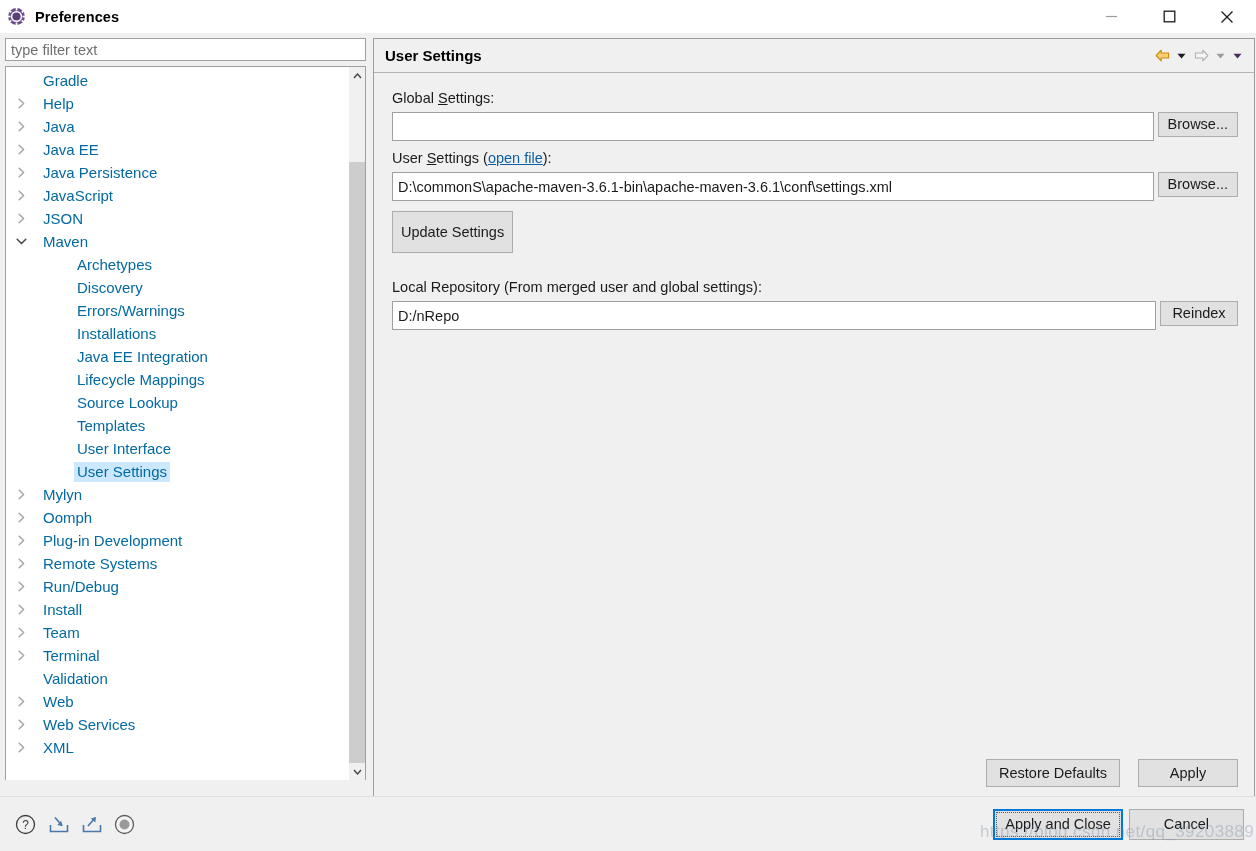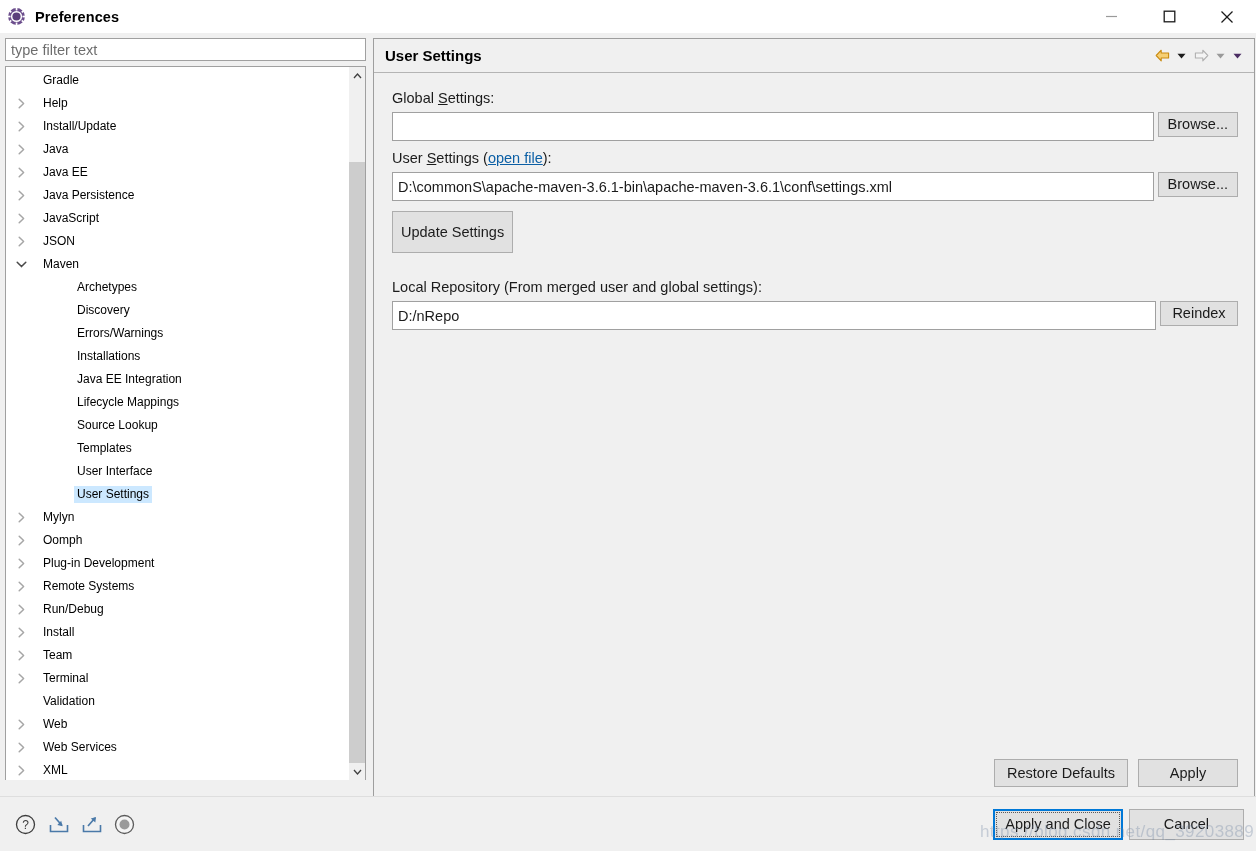--- a/index.html
+++ b/index.html
@@ -103,22 +103,22 @@
   }
   #tree {
     flex: 1;
     padding-top: 2px;
     overflow: hidden;
   }
   .tree-row {
     height: 23px;
     display: flex;
     align-items: center;
-    font-size: 12px;
-    color: #000000;
+    font-size: 15px;
+    color: #0369a1;
     white-space: nowrap;
     padding-left: 6px;
   }
   .twisty {
     width: 18px; min-width: 18px;
     display: flex; align-items: center; justify-content: center;
   }
   .twisty svg { display:block; }
   .tree-label { padding: 1px 3px 2px 3px; }
   .tree-row.lvl1 .tree-label { margin-left: 10px; }
@@ -253,21 +253,21 @@
     padding: 0 8px;
     margin-top: 1px;
   }
   .spacer-lg { height: 26px; }
 
   
   #page-bottom {
     padding: 0 16px 9px 0;
     display: flex;
     justify-content: flex-end;
-    gap: 10px;
+    gap: 18px;
     background: #f0f0f0;
   }
   #page-bottom .btn { height: 28px; line-height: 26px; padding: 0 12px; }
 
   
   #footer {
     height: 55px;
     min-height: 55px;
     background: #f0f0f0;
     border-top: 1px solid #dedede;
@@ -399,28 +399,20 @@
                 </svg>
               </span>
               <span class="tree-label">Help</span>
             </div>
             <div class="tree-row lvl1">
               <span class="twisty">
                 <svg width="9" height="11" viewBox="0 0 9 11">
                   <path d="M2.2 1.2 L6.6 5.5 L2.2 9.8" fill="none" stroke="#a6a6a6" stroke-width="1.5" stroke-linecap="round" stroke-linejoin="round"></path>
                 </svg>
               </span>
-              <span class="tree-label">Install/Update</span>
-            </div>
-            <div class="tree-row lvl1">
-              <span class="twisty">
-                <svg width="9" height="11" viewBox="0 0 9 11">
-                  <path d="M2.2 1.2 L6.6 5.5 L2.2 9.8" fill="none" stroke="#a6a6a6" stroke-width="1.5" stroke-linecap="round" stroke-linejoin="round"></path>
-                </svg>
-              </span>
               <span class="tree-label">Java</span>
             </div>
             <div class="tree-row lvl1">
               <span class="twisty">
                 <svg width="9" height="11" viewBox="0 0 9 11">
                   <path d="M2.2 1.2 L6.6 5.5 L2.2 9.8" fill="none" stroke="#a6a6a6" stroke-width="1.5" stroke-linecap="round" stroke-linejoin="round"></path>
                 </svg>
               </span>
               <span class="tree-label">Java EE</span>
             </div>

